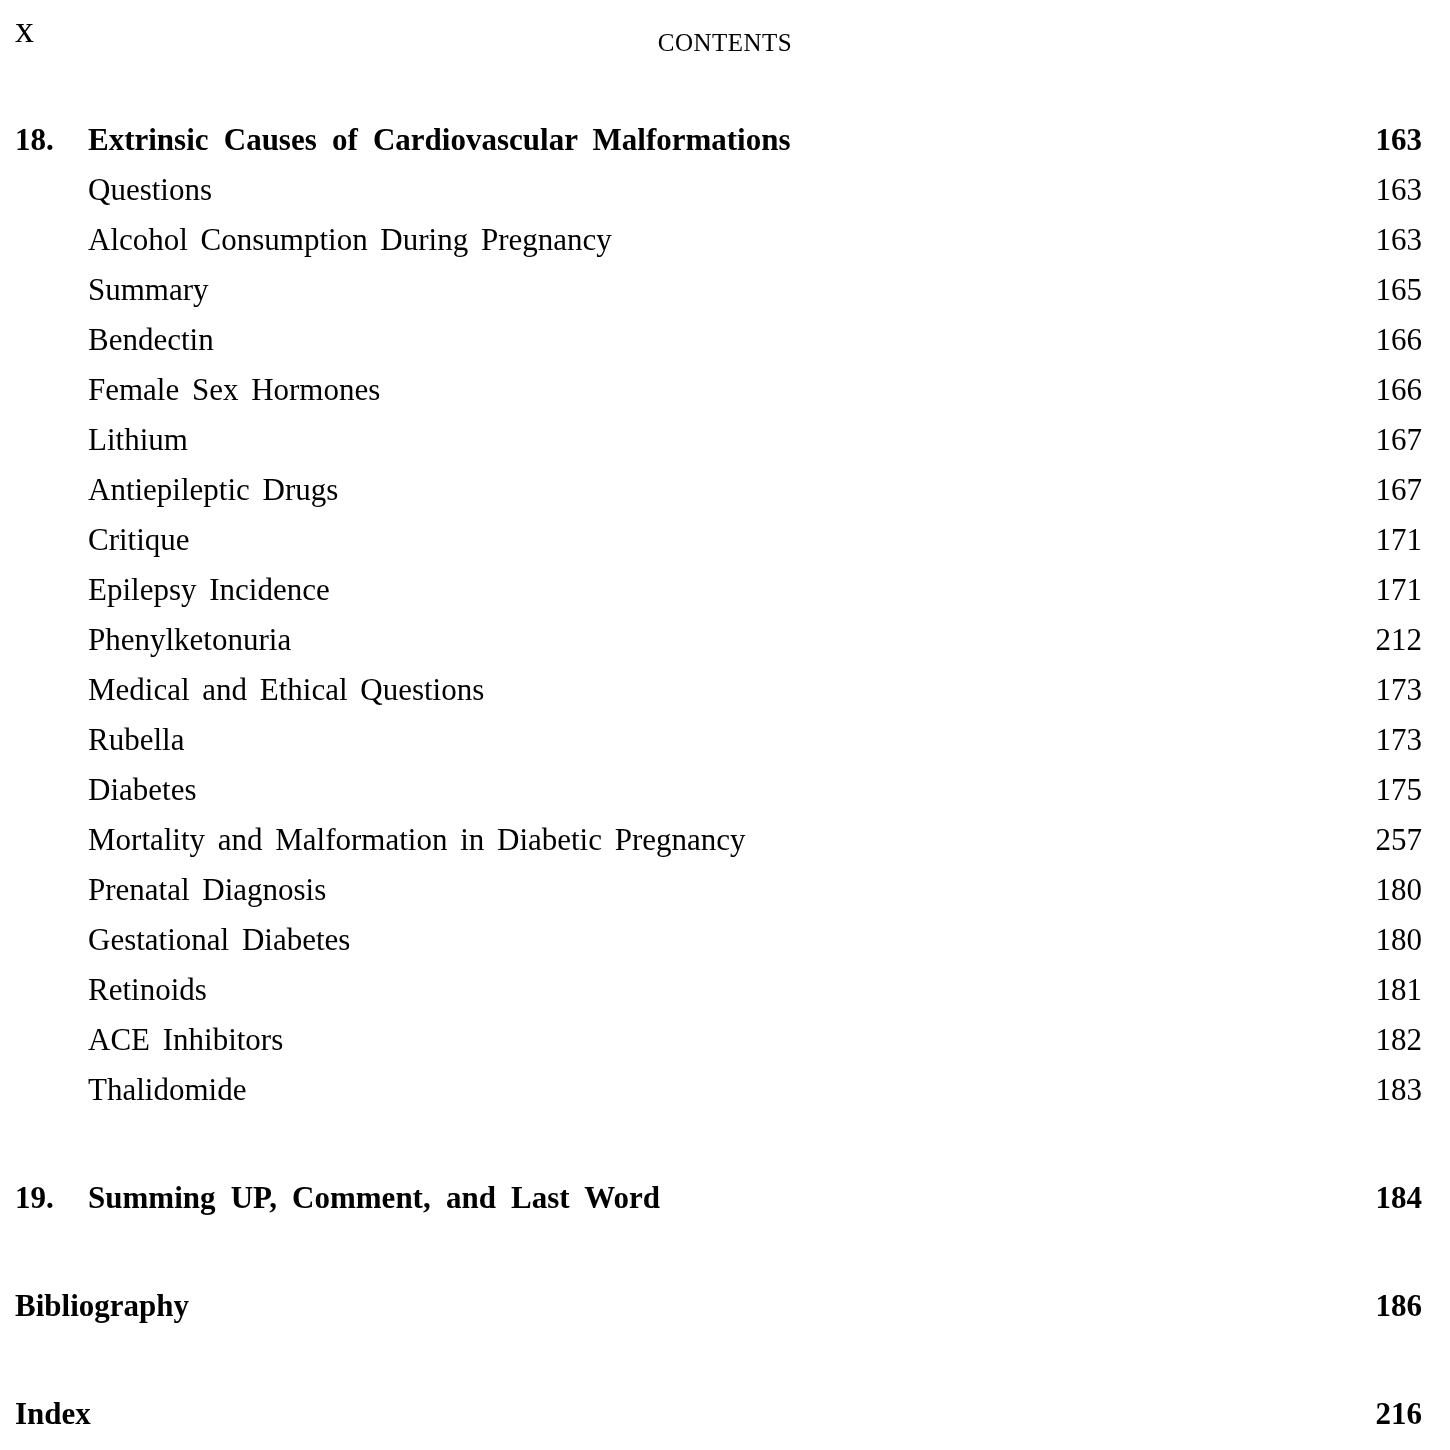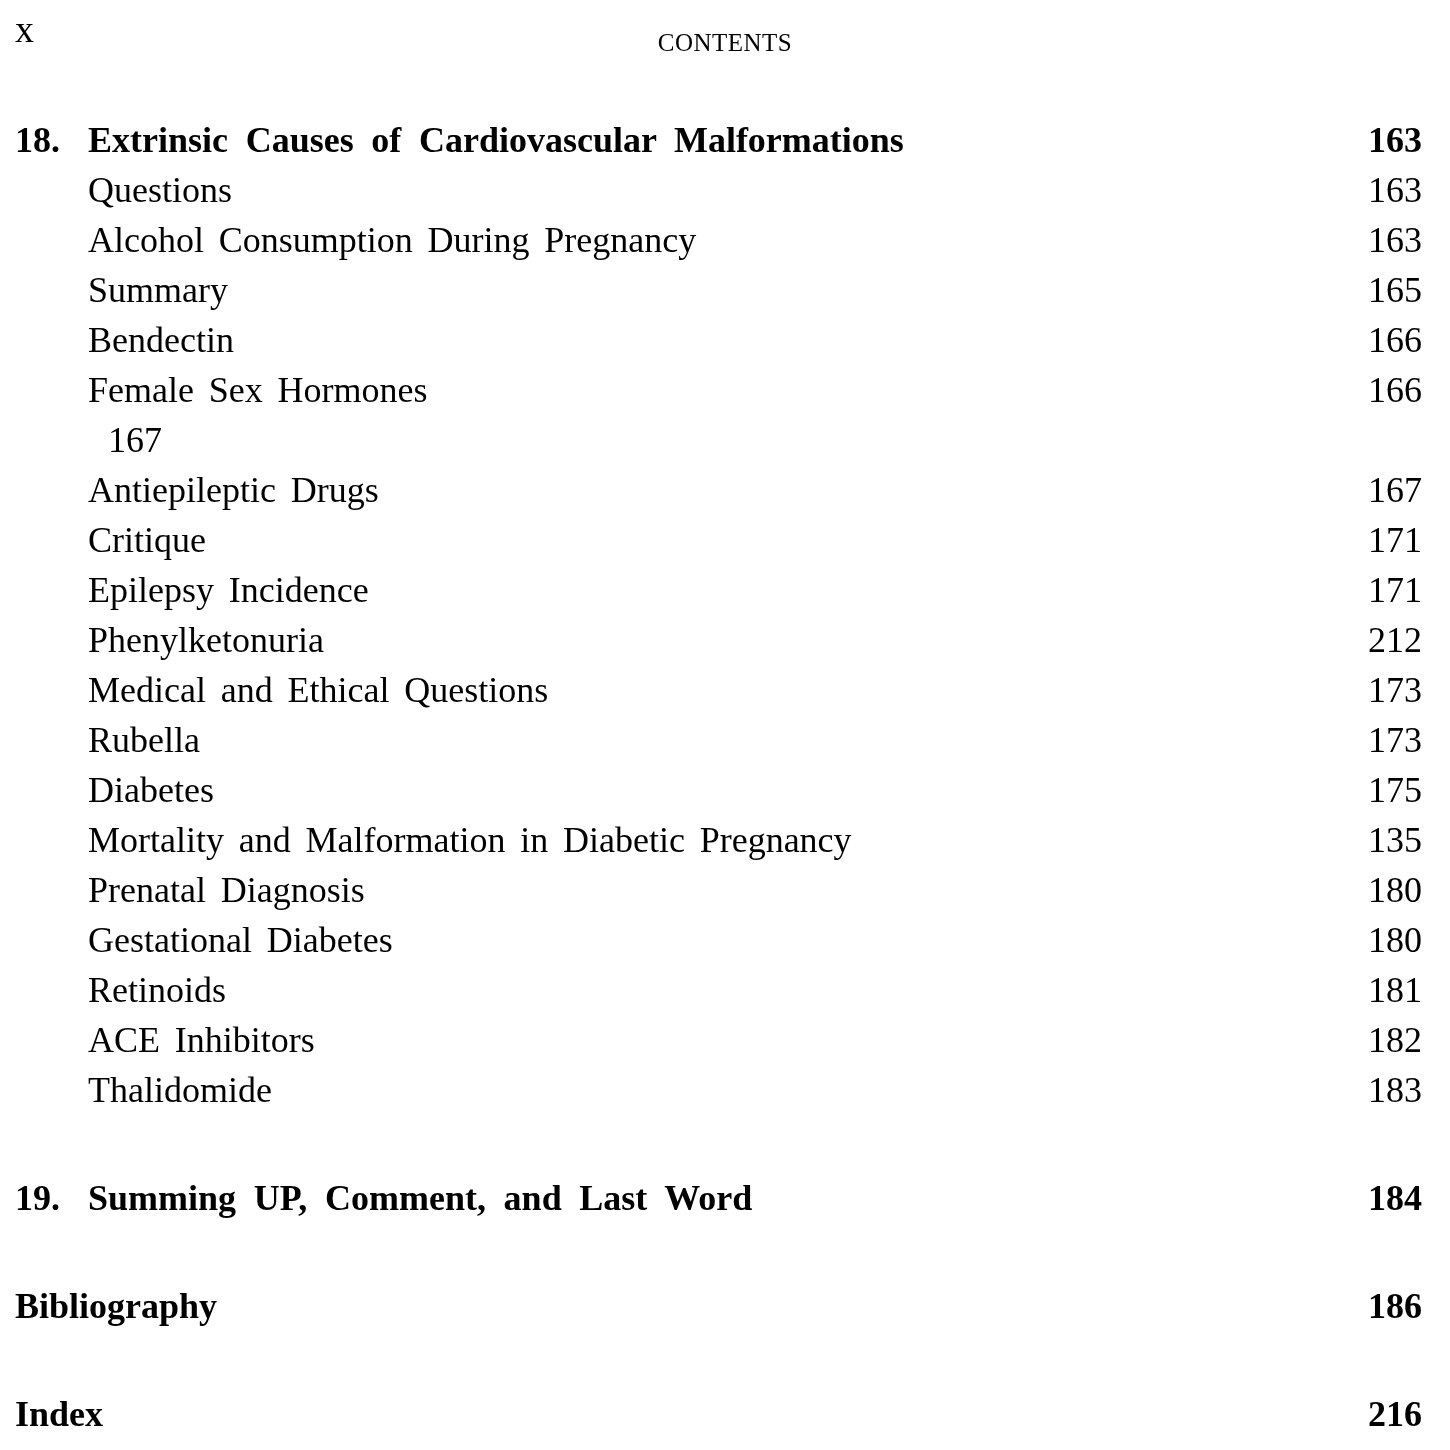--- a/index.html
+++ b/index.html
@@ -39,21 +39,21 @@
   }
   .toc {
     position: absolute;
     top: 115px;
     left: 15px;
     right: 28px;
   }
   .row {
     display: flex;
     align-items: flex-start;
-    font-size: 36px;
+    font-size: 31px;
     line-height: 50px;
     word-spacing: 0.16em;
   }
   .row .num {
     flex: none;
     width: 73px;
   }
   .row .label {
     flex: 1 1 auto;
     white-space: nowrap;
@@ -106,20 +106,21 @@
         <span class="label">Bendectin</span>
         <span class="pg">166</span>
       </div>
       <div class="row entry-row">
         <span class="num"></span>
         <span class="label">Female Sex Hormones</span>
         <span class="pg">166</span>
       </div>
       <div class="row entry-row">
         <span class="num"></span>
+        <span class="label">Lithium</span>
         <span class="pg">167</span>
       </div>
       <div class="row entry-row">
         <span class="num"></span>
         <span class="label">Antiepileptic Drugs</span>
         <span class="pg">167</span>
       </div>
       <div class="row entry-row">
         <span class="num"></span>
         <span class="label">Critique</span>
@@ -146,21 +147,21 @@
         <span class="pg">173</span>
       </div>
       <div class="row entry-row">
         <span class="num"></span>
         <span class="label">Diabetes</span>
         <span class="pg">175</span>
       </div>
       <div class="row entry-row">
         <span class="num"></span>
         <span class="label">Mortality and Malformation in Diabetic Pregnancy</span>
-        <span class="pg">135</span>
+        <span class="pg">257</span>
       </div>
       <div class="row entry-row">
         <span class="num"></span>
         <span class="label">Prenatal Diagnosis</span>
         <span class="pg">180</span>
       </div>
       <div class="row entry-row">
         <span class="num"></span>
         <span class="label">Gestational Diabetes</span>
         <span class="pg">180</span>

